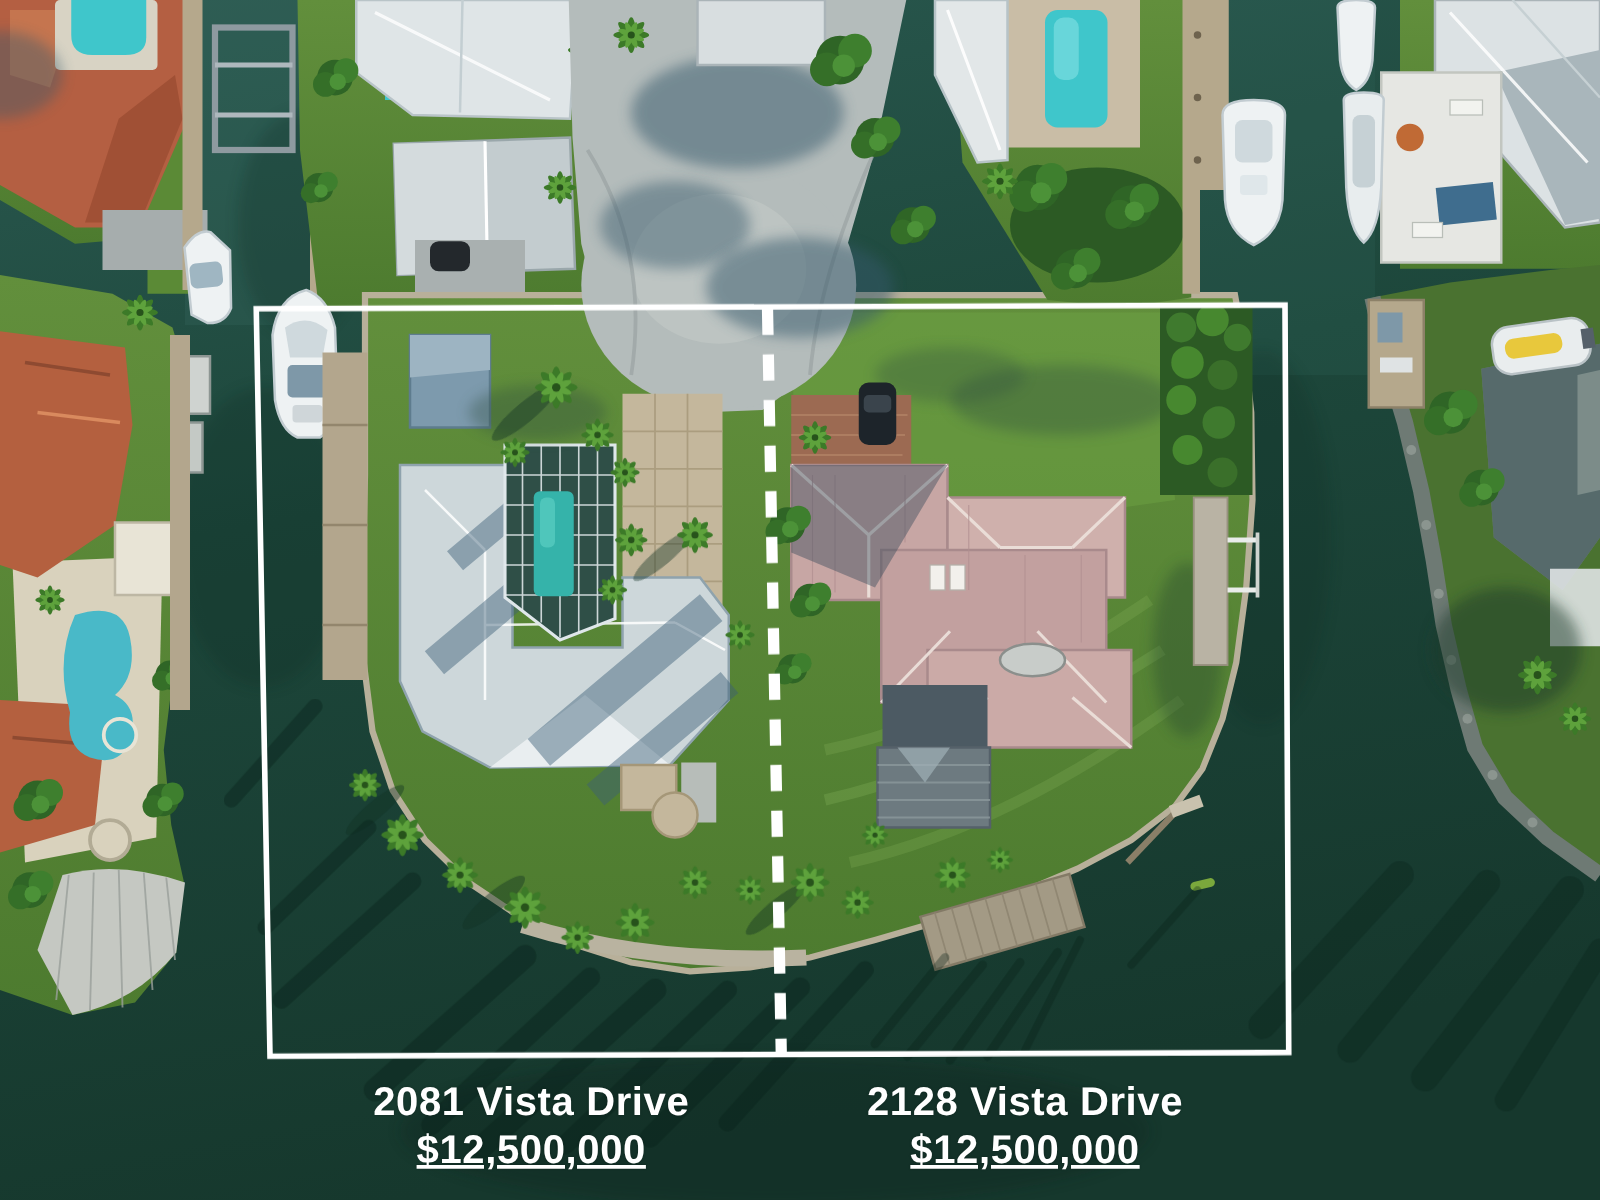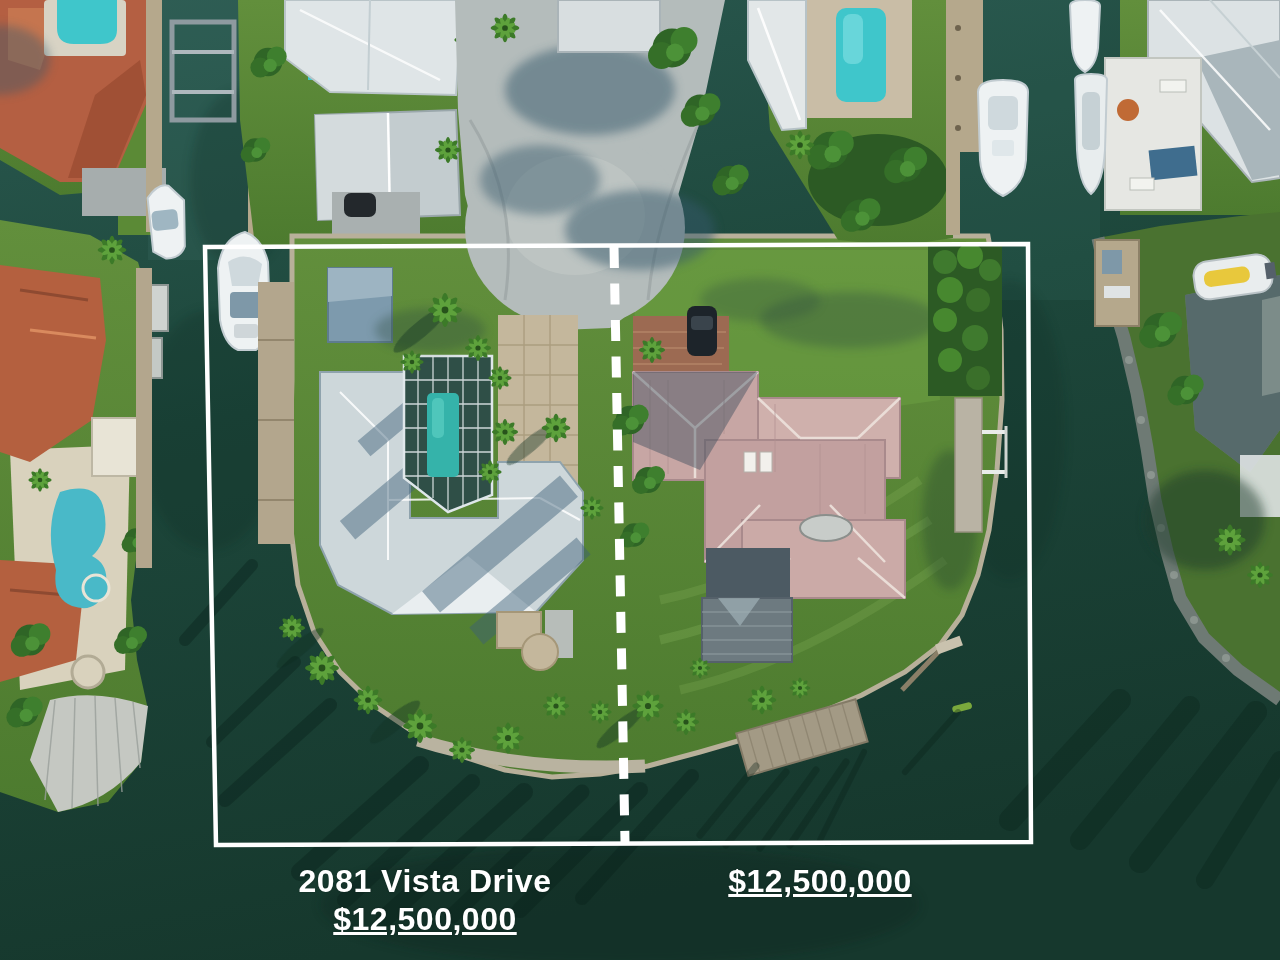--- a/index.html
+++ b/index.html
@@ -466,15 +466,16 @@
   <path d="M205 247 L1028 244 L1031 842 L216 845 Z" fill="none" stroke="#ffffff" stroke-width="4.5"></path>
   <line x1="614" y1="247" x2="625" y2="842" stroke="#ffffff" stroke-width="9" stroke-dasharray="21 15.5"></line>
 </g>
 </svg>
 
 <div class="label" style="left:235px;top:862px;">
   <div class="addr">2081 Vista Drive</div>
   <div class="price">$12,500,000</div>
 </div>
 <div class="label" style="left:630px;top:862px;">
+  <div class="addr">2128 Vista Drive</div>
   <div class="price">$12,500,000</div>
 </div>
 </div>
 
 </body></html>

